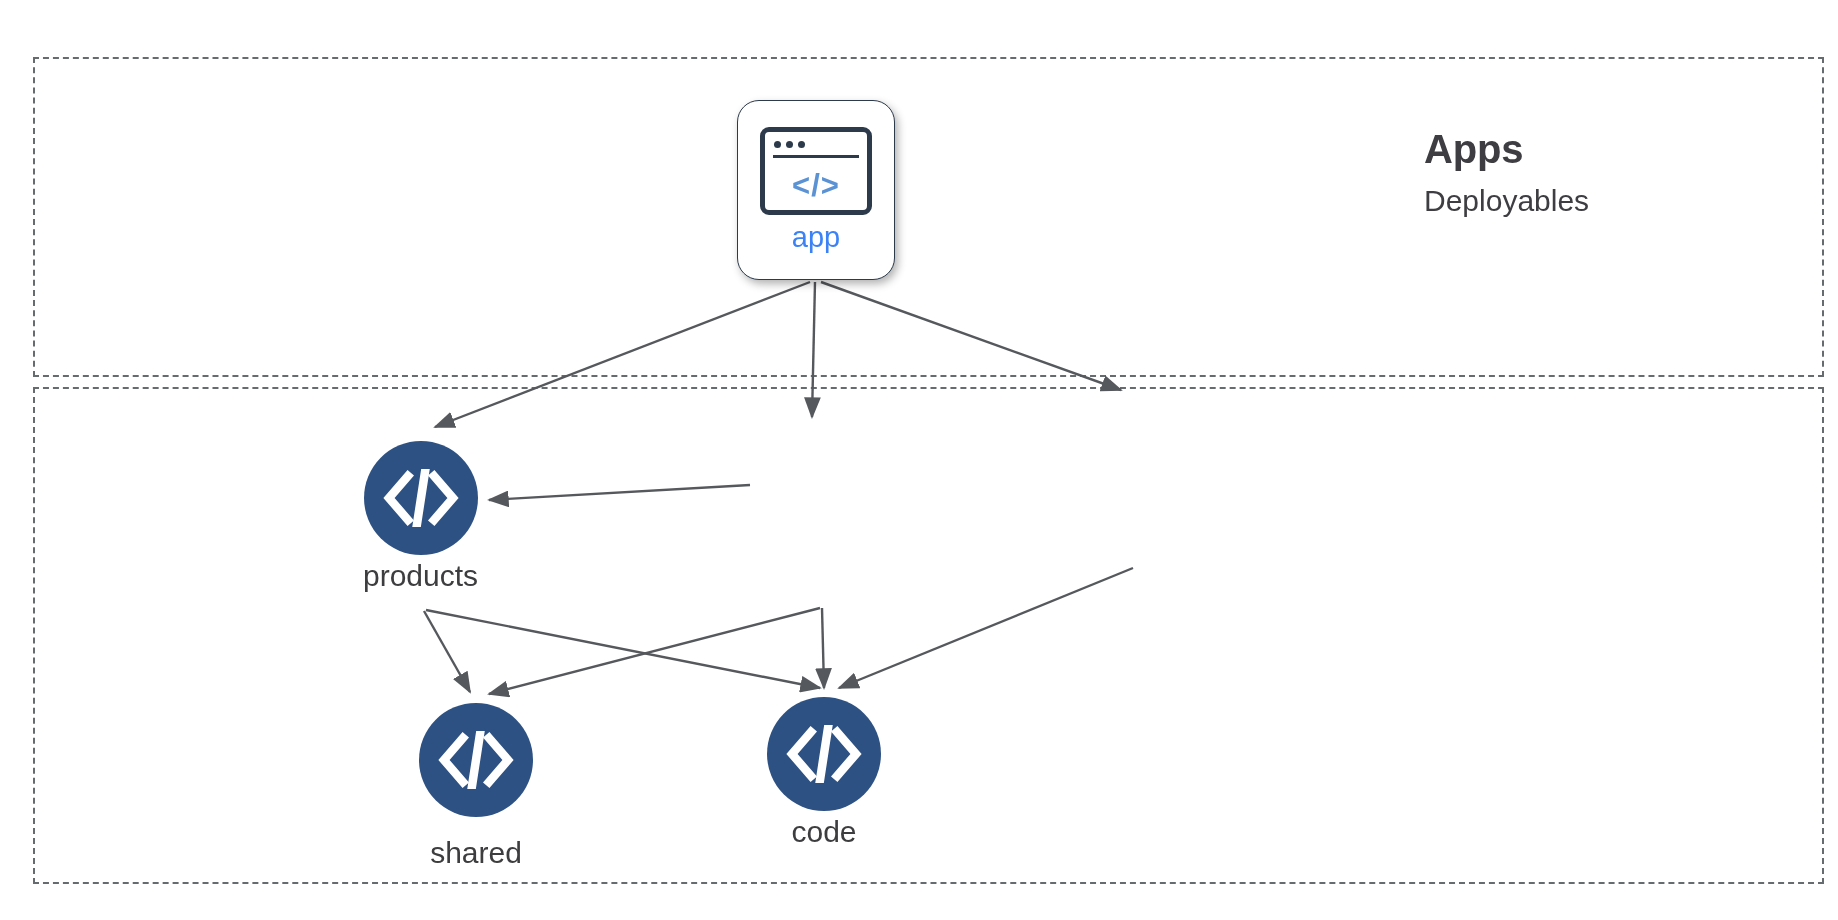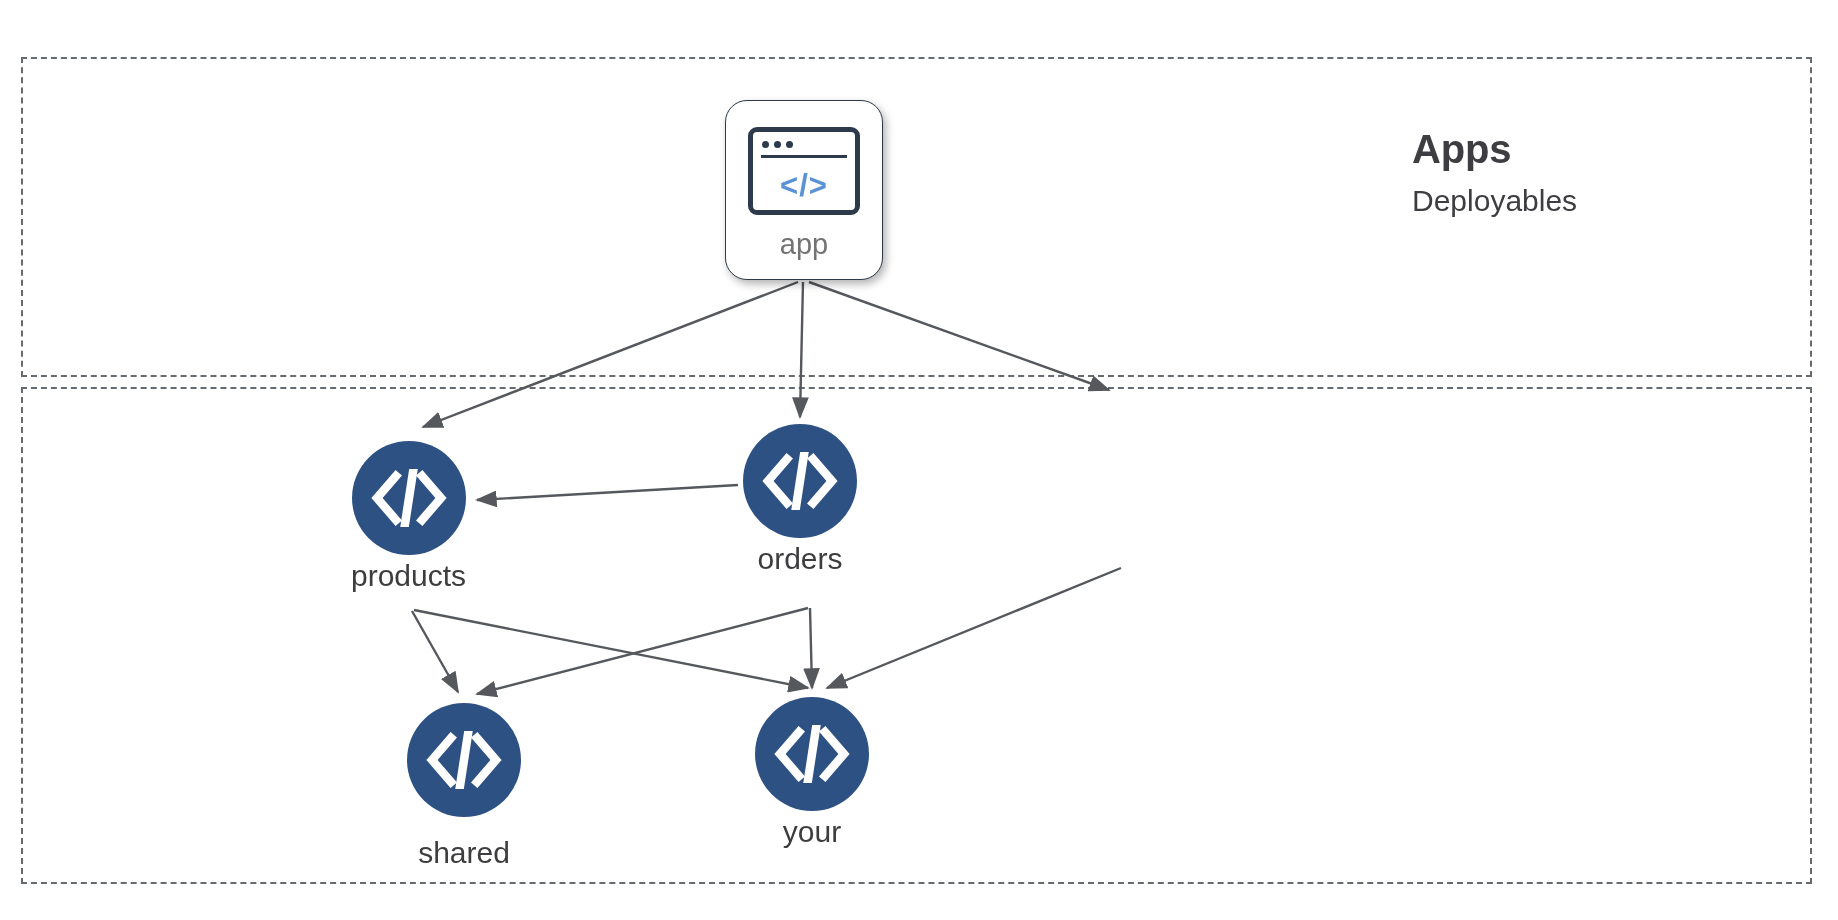--- a/index.html
+++ b/index.html
@@ -9,21 +9,21 @@
   }
   body {
     width: 1838px;
     height: 920px;
     font-family: "Liberation Sans", sans-serif;
     overflow: hidden;
     position: relative;
   }
   #stage {
     position: absolute;
-    left: 0; top: 0;
+    left: 12px; top: 0;
     width: 1628px;
     height: 920px;
     background: #ffffff;
   }
   
   .zone {
     position: absolute;
     border: 2px dashed #666b70;
     box-sizing: border-box;
     background: transparent;
@@ -133,23 +133,23 @@
     display: flex;
     align-items: center;
     justify-content: center;
     color: #5b92d4;
     font-family: "Liberation Sans", sans-serif;
     font-size: 31px;
     font-weight: bold;
     letter-spacing: 1px;
   }
   #app-label {
-    margin-top: 15px;
+    margin-top: 8px;
     font-size: 29px;
-    color: #737373;
+    color: #3b82f6;
     line-height: 1;
   }
 
   
   .lib-node {
     position: absolute;
     z-index: 5;
     display: flex;
     flex-direction: column;
     align-items: center;
@@ -238,32 +238,20 @@
         <g fill="none" stroke="#ffffff" stroke-width="8.5" stroke-linecap="square" stroke-linejoin="miter">
           <polyline points="25,7 6,29 25,51"></polyline>
           <polyline points="51,7 70,29 51,51"></polyline>
           <line x1="42" y1="3" x2="34" y2="55"></line>
         </g>
       </svg>
     </div>
     <div class="lib-label">products</div>
   </div>
 
-  <div class="lib-node" id="node-orders">
-    <div class="lib-circle">
-      <svg width="76" height="58" viewBox="0 0 76 58" aria-hidden="true">
-        <g fill="none" stroke="#ffffff" stroke-width="8.5" stroke-linecap="square" stroke-linejoin="miter">
-          <polyline points="25,7 6,29 25,51"></polyline>
-          <polyline points="51,7 70,29 51,51"></polyline>
-          <line x1="42" y1="3" x2="34" y2="55"></line>
-        </g>
-      </svg>
-    </div>
-    <div class="lib-label">orders</div>
-  </div>
 
 
   <div class="lib-node" id="node-shared">
     <div class="lib-circle">
       <svg width="76" height="58" viewBox="0 0 76 58" aria-hidden="true">
         <g fill="none" stroke="#ffffff" stroke-width="8.5" stroke-linecap="square" stroke-linejoin="miter">
           <polyline points="25,7 6,29 25,51"></polyline>
           <polyline points="51,7 70,29 51,51"></polyline>
           <line x1="42" y1="3" x2="34" y2="55"></line>
         </g>
@@ -275,16 +263,16 @@
   <div class="lib-node" id="node-core">
     <div class="lib-circle">
       <svg width="76" height="58" viewBox="0 0 76 58" aria-hidden="true">
         <g fill="none" stroke="#ffffff" stroke-width="8.5" stroke-linecap="square" stroke-linejoin="miter">
           <polyline points="25,7 6,29 25,51"></polyline>
           <polyline points="51,7 70,29 51,51"></polyline>
           <line x1="42" y1="3" x2="34" y2="55"></line>
         </g>
       </svg>
     </div>
-    <div class="lib-label">your</div>
+    <div class="lib-label">code</div>
   </div>
 
 </div>
 
 </body></html>

